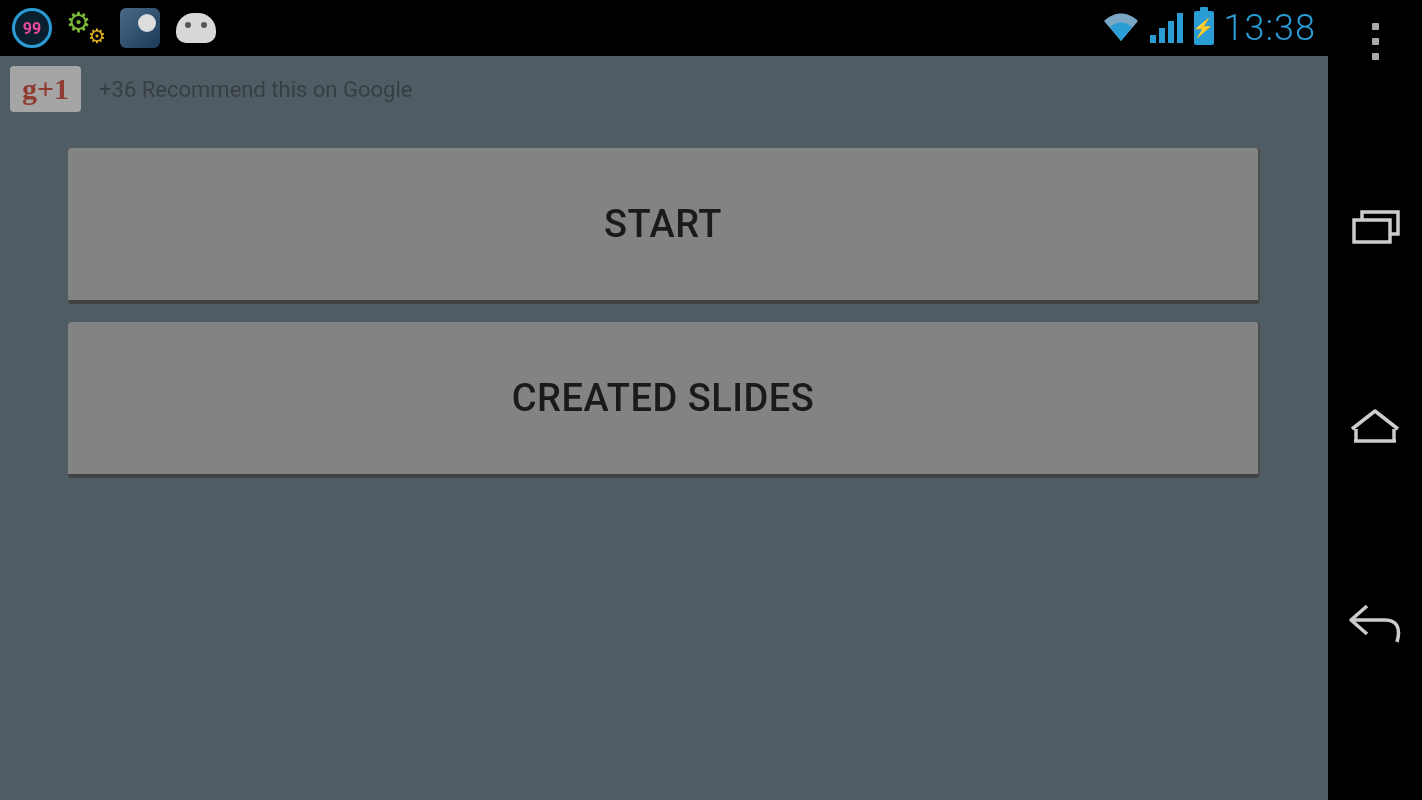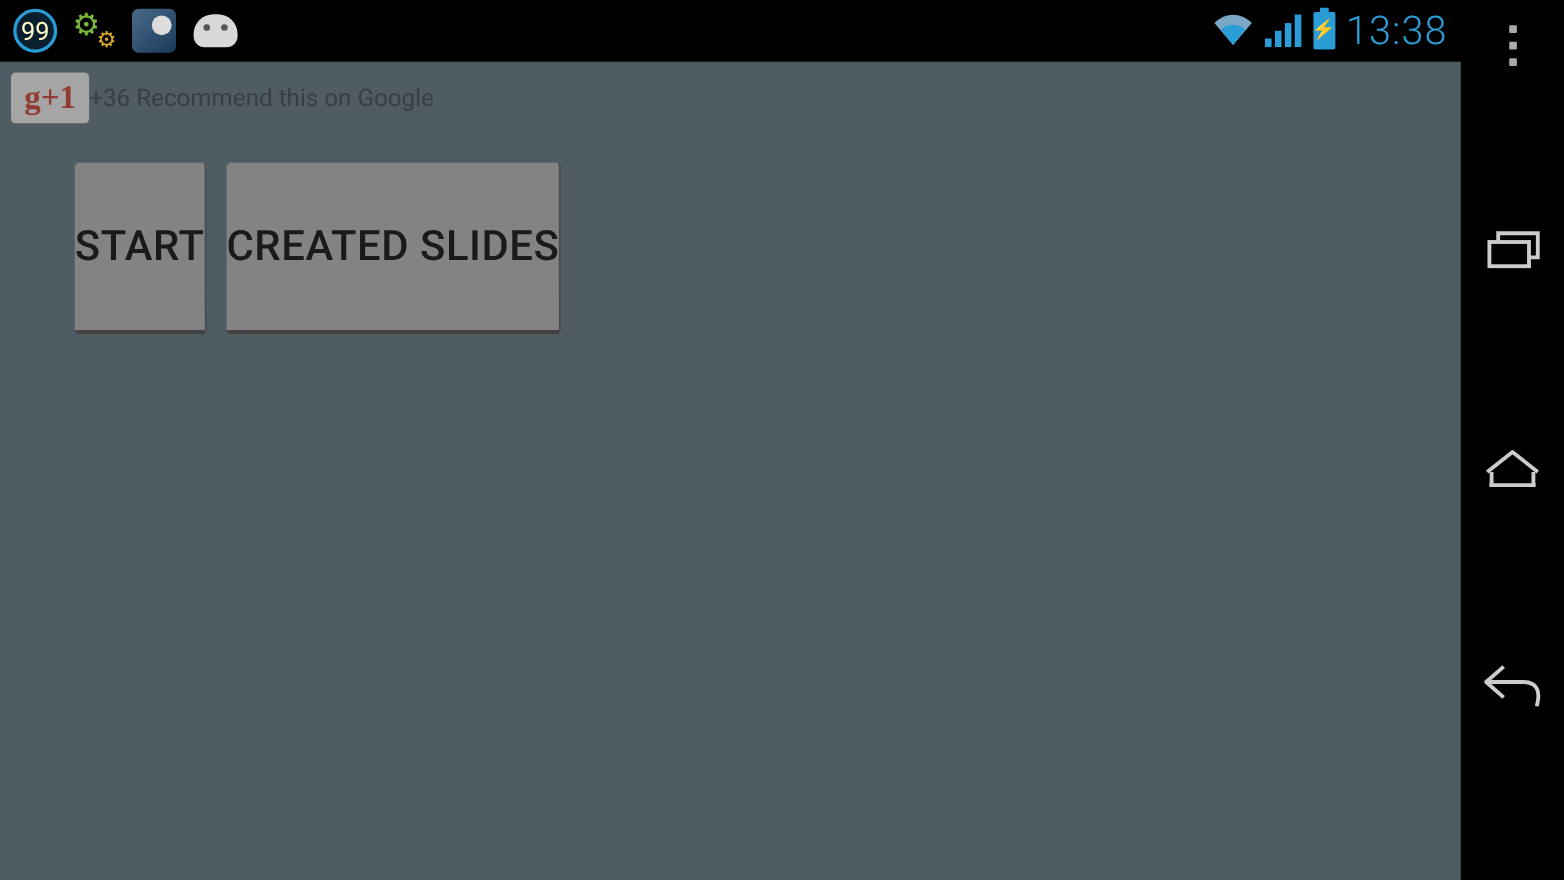--- a/index.html
+++ b/index.html
@@ -53,23 +53,23 @@
       letter-spacing: 1px;
     }
     .status-icon-99 {
       width: 40px;
       height: 40px;
       border-radius: 50%;
       border: 3px solid #2b9dd6;
       display: flex;
       align-items: center;
       justify-content: center;
-      color: #fef9c3;
-      font-size: 23px;
-      font-weight: normal;
+      color: #ec4899;
+      font-size: 16px;
+      font-weight: bold;
       background: #0a2030;
     }
     .status-icon-gears {
       width: 36px;
       height: 36px;
       position: relative;
     }
     .status-icon-gears::before {
       content: "\2699";
       position: absolute;
@@ -163,21 +163,21 @@
       background: rgba(40,40,40,0.42);
       pointer-events: none;
       z-index: 5;
     }
     .top-row {
       position: absolute;
       top: 10px;
       left: 10px;
       display: flex;
       align-items: center;
-      gap: 0;
+      gap: 18px;
       z-index: 2;
     }
     .gplus-badge {
       background: #fff;
       border-radius: 4px;
       padding: 6px 12px;
       color: #dd4b39;
       font-weight: bold;
       font-size: 30px;
       font-family: Georgia, serif;
@@ -188,21 +188,21 @@
       color: #151d22;
       font-size: 22px;
       opacity: 0.5;
     }
     .button-stack {
       position: absolute;
       top: 92px;
       left: 68px;
       right: 68px;
       display: flex;
-      flex-direction: row;
+      flex-direction: column;
       gap: 18px;
       z-index: 2;
     }
     .big-button {
       height: 156px;
       background: #c5c5c5;
       border: none;
       border-bottom: 4px solid #555;
       border-right: 2px solid #666;
       border-radius: 4px;

